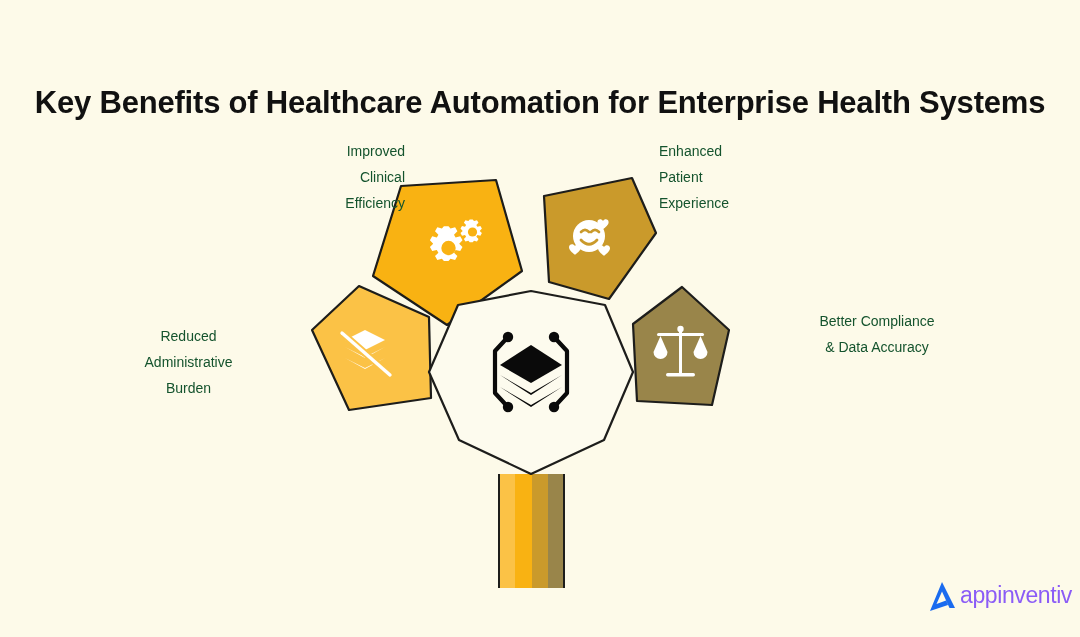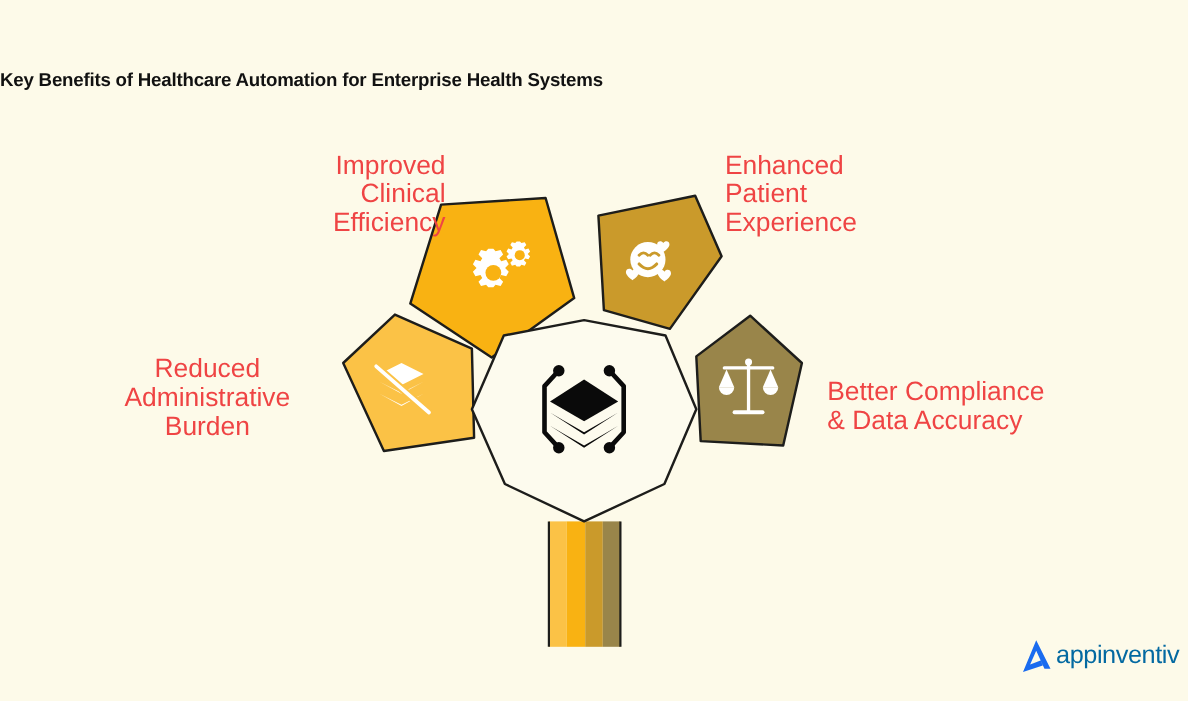--- a/index.html
+++ b/index.html
@@ -12,40 +12,41 @@
     background: #FDFAE9;
     font-family: "Liberation Sans", sans-serif;
     overflow: hidden;
     position: relative;
   }
 
   #page-title {
     position: absolute;
     left: 0;
     right: 0;
-    top: 52px;
-    font-size: 17px;
+    top: 64px;
+    text-align: center;
+    font-size: 31px;
     font-weight: bold;
     color: #111111;
     letter-spacing: -0.2px;
   }
 
   #diagram {
     position: absolute;
     left: 0;
     top: 0;
     width: 1080px;
     height: 637px;
   }
 
   .label {
     position: absolute;
-    font-size: 24px;
+    font-size: 14px;
     line-height: 26px;
-    color: #ef4444;
+    color: #14532d;
     white-space: pre-line;
   }
   .label-improved-clinical-efficiency {
     left: 190px;
     top: 138px;
     width: 215px;
     text-align: right;
   }
   .label-enhanced-patient-experience {
     left: 659px;
@@ -54,36 +55,36 @@
     text-align: left;
   }
   .label-reduced-administrative-burden {
     left: 85px;
     top: 323px;
     width: 207px;
     text-align: center;
   }
   .label-better-compliance-data-accuracy {
     left: 752px;
-    top: 344px;
+    top: 308px;
     width: 250px;
-    text-align: left;
+    text-align: center;
   }
 
   #logo {
     position: absolute;
     left: 925px;
     top: 578px;
     display: flex;
     align-items: center;
     gap: 1px;
   }
   #logo-text {
     font-size: 23px;
-    color: #0369a1;
+    color: #8b5cf6;
     letter-spacing: -0.4px;
     font-weight: 400;
   }
 </style>
 </head>
 <body>
 
 <h1 id="page-title">Key Benefits of Healthcare Automation for Enterprise Health Systems</h1>
 
 <svg id="diagram" viewBox="0 0 1080 637" xmlns="http://www.w3.org/2000/svg">

